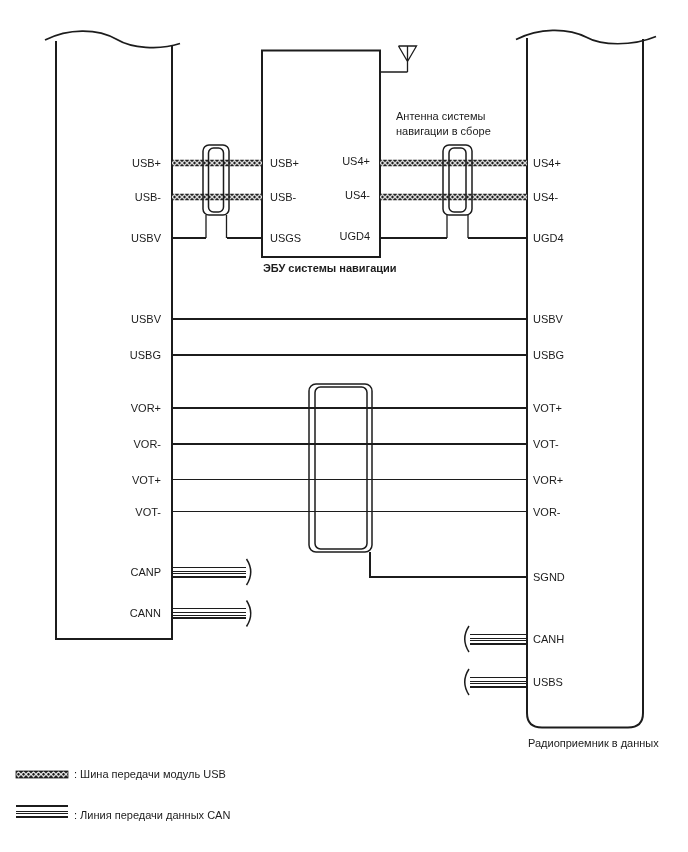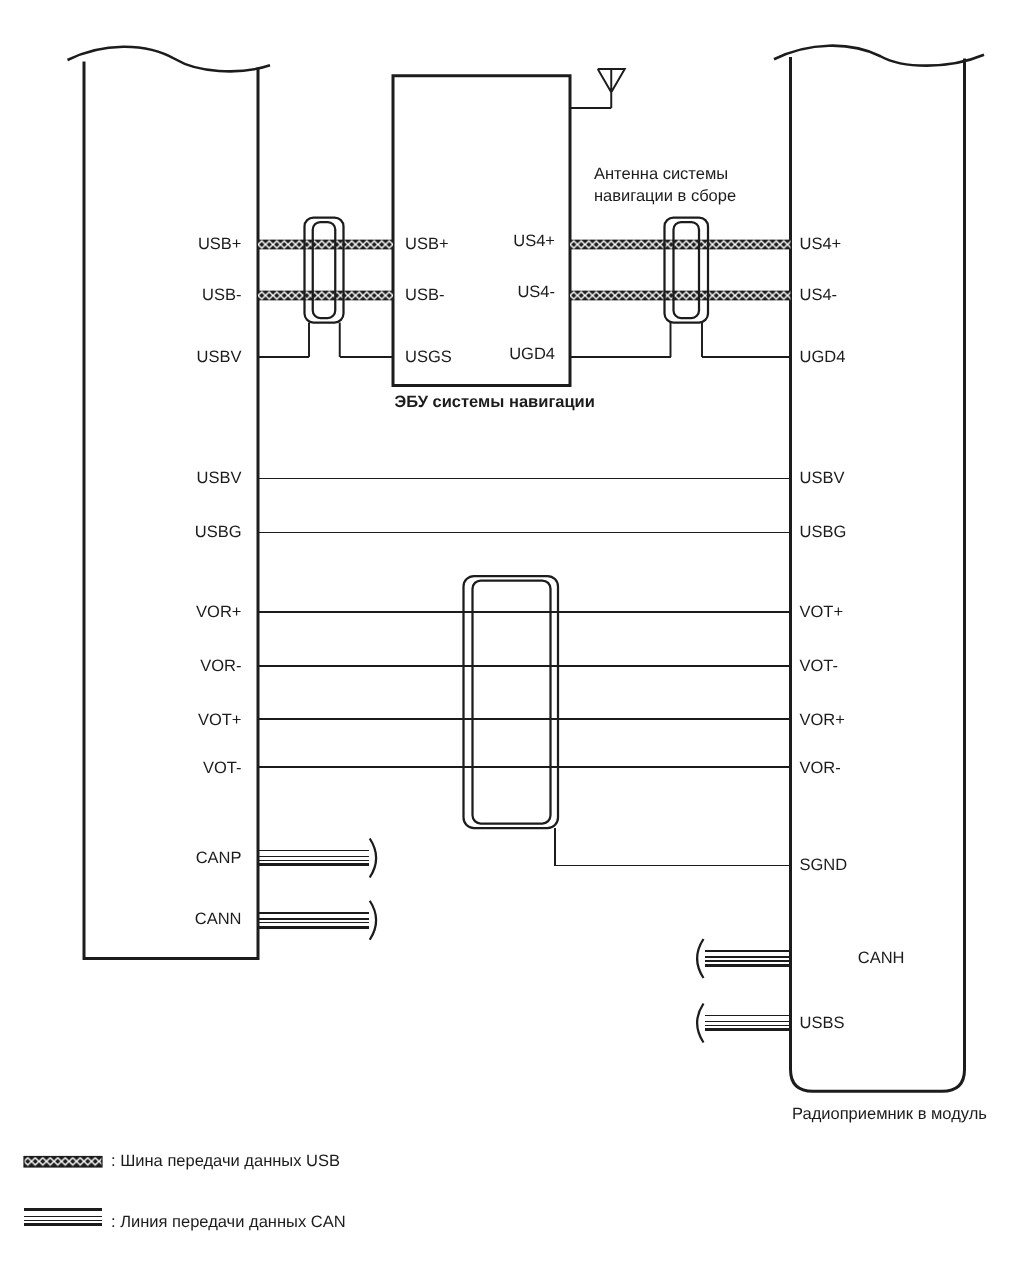--- a/index.html
+++ b/index.html
@@ -153,24 +153,24 @@
   <div class="lbl pl" style="left:533px;top:157px;width:70px;">US4+</div>
   <div class="lbl pl" style="left:533px;top:191px;width:70px;">US4-</div>
   <div class="lbl pl" style="left:533px;top:232px;width:70px;">UGD4</div>
   <div class="lbl pl" style="left:533px;top:313px;width:70px;">USBV</div>
   <div class="lbl pl" style="left:533px;top:349px;width:70px;">USBG</div>
   <div class="lbl pl" style="left:533px;top:402px;width:70px;">VOT+</div>
   <div class="lbl pl" style="left:533px;top:438px;width:70px;">VOT-</div>
   <div class="lbl pl" style="left:533px;top:474px;width:70px;">VOR+</div>
   <div class="lbl pl" style="left:533px;top:506px;width:70px;">VOR-</div>
   <div class="lbl pl" style="left:533px;top:571px;width:70px;">SGND</div>
-  <div class="lbl pl" style="left:533px;top:633px;width:70px;text-align:right;">CANH</div>
+  <div class="lbl pl" style="left:533px;top:633px;width:70px;">CANH</div>
   <div class="lbl pl" style="left:533px;top:676px;width:70px;">USBS</div>
 
   <div class="lbl cap2" style="left:396px;top:81px;width:130px;margin-top:28px;">Антенна системы
 навигации в сборе</div>
   <div class="lbl" style="left:263px;top:262px;width:160px;font-weight:bold;">ЭБУ системы навигации</div>
-  <div class="lbl" style="left:528px;top:737px;width:150px;">Радиоприемник в модуль</div>
+  <div class="lbl" style="left:528px;top:737px;width:150px;">Радиоприемник в данных</div>
 
-  <div class="lbl" style="left:74px;top:768px;width:220px;">: Шина передачи данных USB</div>
+  <div class="lbl" style="left:74px;top:768px;width:220px;">: Шина передачи модуль USB</div>
   <div class="lbl" style="left:74px;top:809px;width:220px;">: Линия передачи данных CAN</div>
 
 </div>
 
 </body></html>

